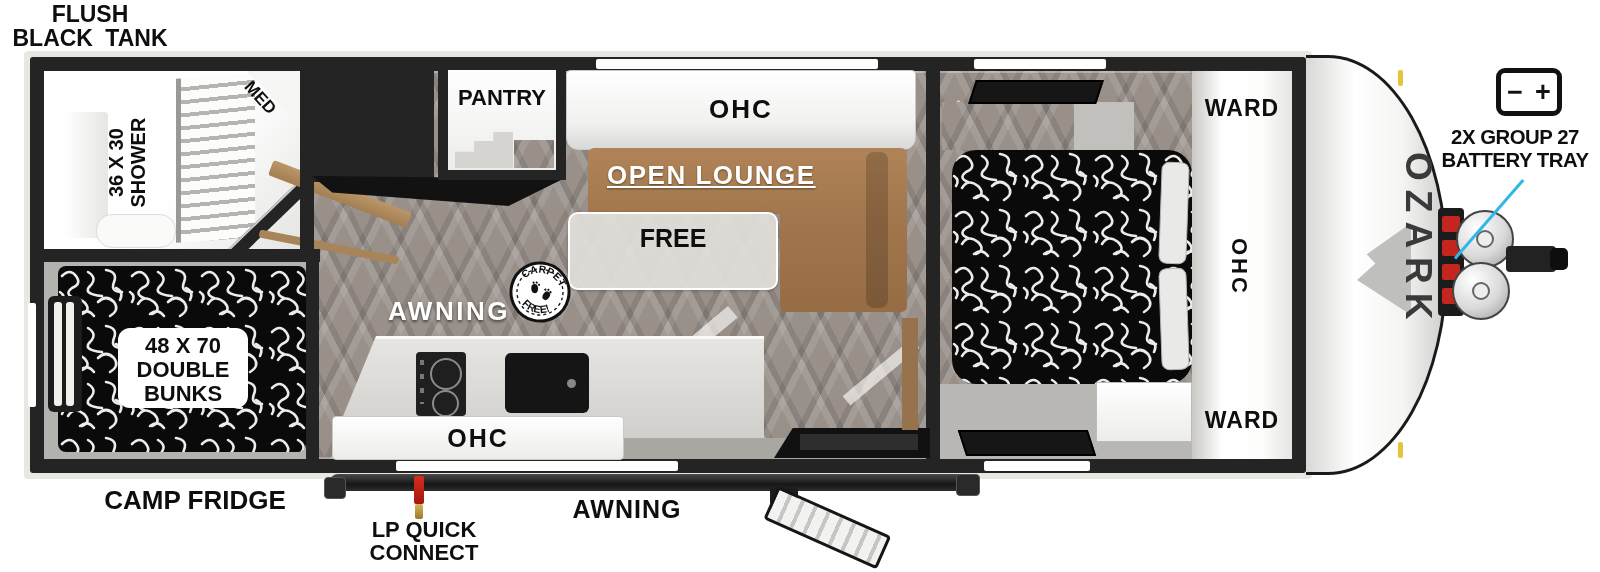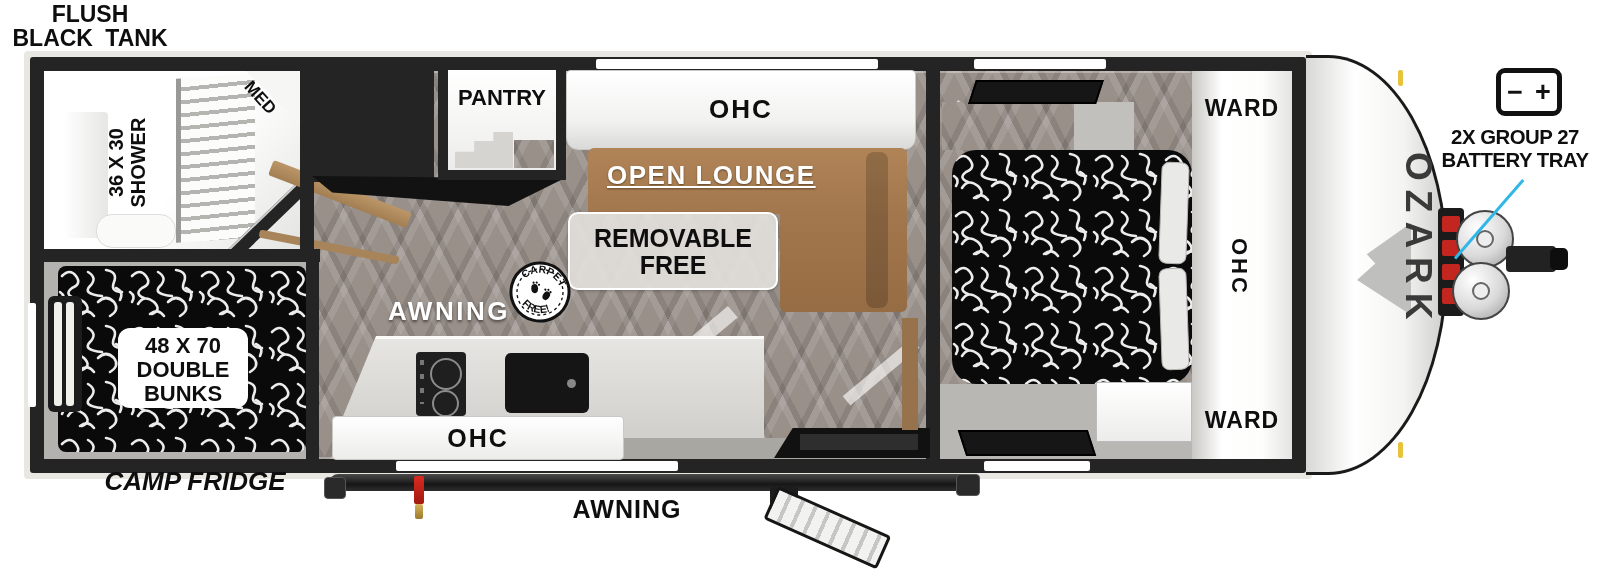--- a/index.html
+++ b/index.html
@@ -99,21 +99,20 @@
 
   <div class="window" style="left:596px;top:59px;width:282px;height:10px;"></div>
   <div class="abs" style="left:566px;top:70px;width:348px;height:78px;background:linear-gradient(#ffffff,#f1f1f0 65%,#d9d9d7);border:1px solid #c9c9c6;border-radius:4px 4px 12px 12px;display:flex;align-items:center;justify-content:center;">
     <span class="lbl" style="position:static;font-size:26px;letter-spacing:2px;">OHC</span>
   </div>
   <div class="abs" style="left:588px;top:148px;width:319px;height:66px;background:linear-gradient(180deg,#b08457,#a3774d);border-radius:6px 6px 0 0;"></div>
   <div class="abs" style="left:780px;top:214px;width:127px;height:98px;background:linear-gradient(180deg,#a3774d,#966c44);border-radius:0 0 6px 6px;"></div>
   <div class="abs" style="left:866px;top:152px;width:22px;height:156px;background:rgba(0,0,0,.18);border-radius:8px;"></div>
   <div class="lbl" style="left:607px;top:162px;font-size:26px;letter-spacing:1.5px;color:#ffffff;text-shadow:0 1px 2px rgba(0,0,0,.45);text-decoration:underline;">OPEN LOUNGE</div>
   <div class="abs ctr" style="left:568px;top:212px;width:210px;height:78px;background:rgba(226,224,218,.92);border:2px solid #ffffff;border-radius:10px;box-shadow:0 1px 3px rgba(0,0,0,.25);font-weight:800;font-size:25px;line-height:27px;color:#0e0e0e;padding-top:11px;box-sizing:border-box;">
-    <div>REMOVABLE</div>
     <div>FREE</div>
   </div>
 
   <svg class="abs" style="left:508px;top:260px;transform:rotate(14deg);" width="64" height="64" viewBox="0 0 64 64">
     <circle cx="32" cy="32" r="29" fill="#ffffff" stroke="#111111" stroke-width="3"></circle>
     <circle cx="32" cy="32" r="23" fill="none" stroke="#111111" stroke-width="1.3" stroke-dasharray="3 3"></circle>
     <path id="arcT" d="M 10 35 A 22 22 0 0 1 54 35" fill="none"></path>
     <path id="arcB" d="M 8 29 A 24 24 0 0 0 56 29" fill="none"></path>
     <text font-size="10.5" font-weight="bold" fill="#111" font-family="Liberation Sans, sans-serif">
       <textPath href="#arcT" startOffset="50%" text-anchor="middle">CARPET</textPath>
@@ -197,19 +196,23 @@
   <div class="lbl ctr" style="left:1430px;top:149px;width:170px;font-size:21px;letter-spacing:-0.5px;transform:scaleX(.97);">BATTERY TRAY</div>
   <div class="abs" style="left:1455px;top:257px;width:104px;height:3px;background:#2fb7e8;transform:rotate(-49deg);transform-origin:left center;"></div>
 
   <div class="abs" style="left:330px;top:474px;width:648px;height:17px;background:linear-gradient(180deg,#4a4a4a,#161616 60%,#2e2e2e);border-radius:8px;"></div>
   <div class="abs" style="left:324px;top:477px;width:20px;height:20px;background:#2a2a2a;border:1px solid #555;border-radius:4px;"></div>
   <div class="abs" style="left:956px;top:474px;width:22px;height:20px;background:#2a2a2a;border:1px solid #555;border-radius:4px;"></div>
   <div class="lbl ctr" style="left:552px;top:496px;width:150px;font-size:25px;letter-spacing:1px;">AWNING</div>
 
   <div class="abs" style="left:414px;top:476px;width:10px;height:28px;background:linear-gradient(#d92b20,#a31910);border-radius:2px;"></div>
   <div class="abs" style="left:415px;top:504px;width:8px;height:15px;background:linear-gradient(#d8b25a,#9c7a2e);border-radius:2px;"></div>
+  <div class="lbl ctr" style="left:348px;top:518px;width:152px;font-size:22px;">
+    <div>LP QUICK</div>
+    <div>CONNECT</div>
+  </div>
 
   <div class="abs" style="left:770px;top:486px;width:28px;height:24px;background:#1d1d1d;border-radius:3px;"></div>
   <div class="abs" style="left:778px;top:486px;width:118px;height:30px;background:repeating-linear-gradient(90deg,#f2f2f0 0 10px,#c6c6c4 10px 14px);border:3px solid #161616;border-radius:4px;transform:rotate(24deg);transform-origin:left top;"></div>
 
-  <div class="lbl ctr" style="left:95px;top:468px;width:200px;font-size:26px;font-style:italic;">CAMP FRIDGE</div>
+  <div class="lbl ctr" style="left:95px;top:487px;width:200px;font-size:26px;">CAMP FRIDGE</div>
 
 </div>
 
 </body></html>

